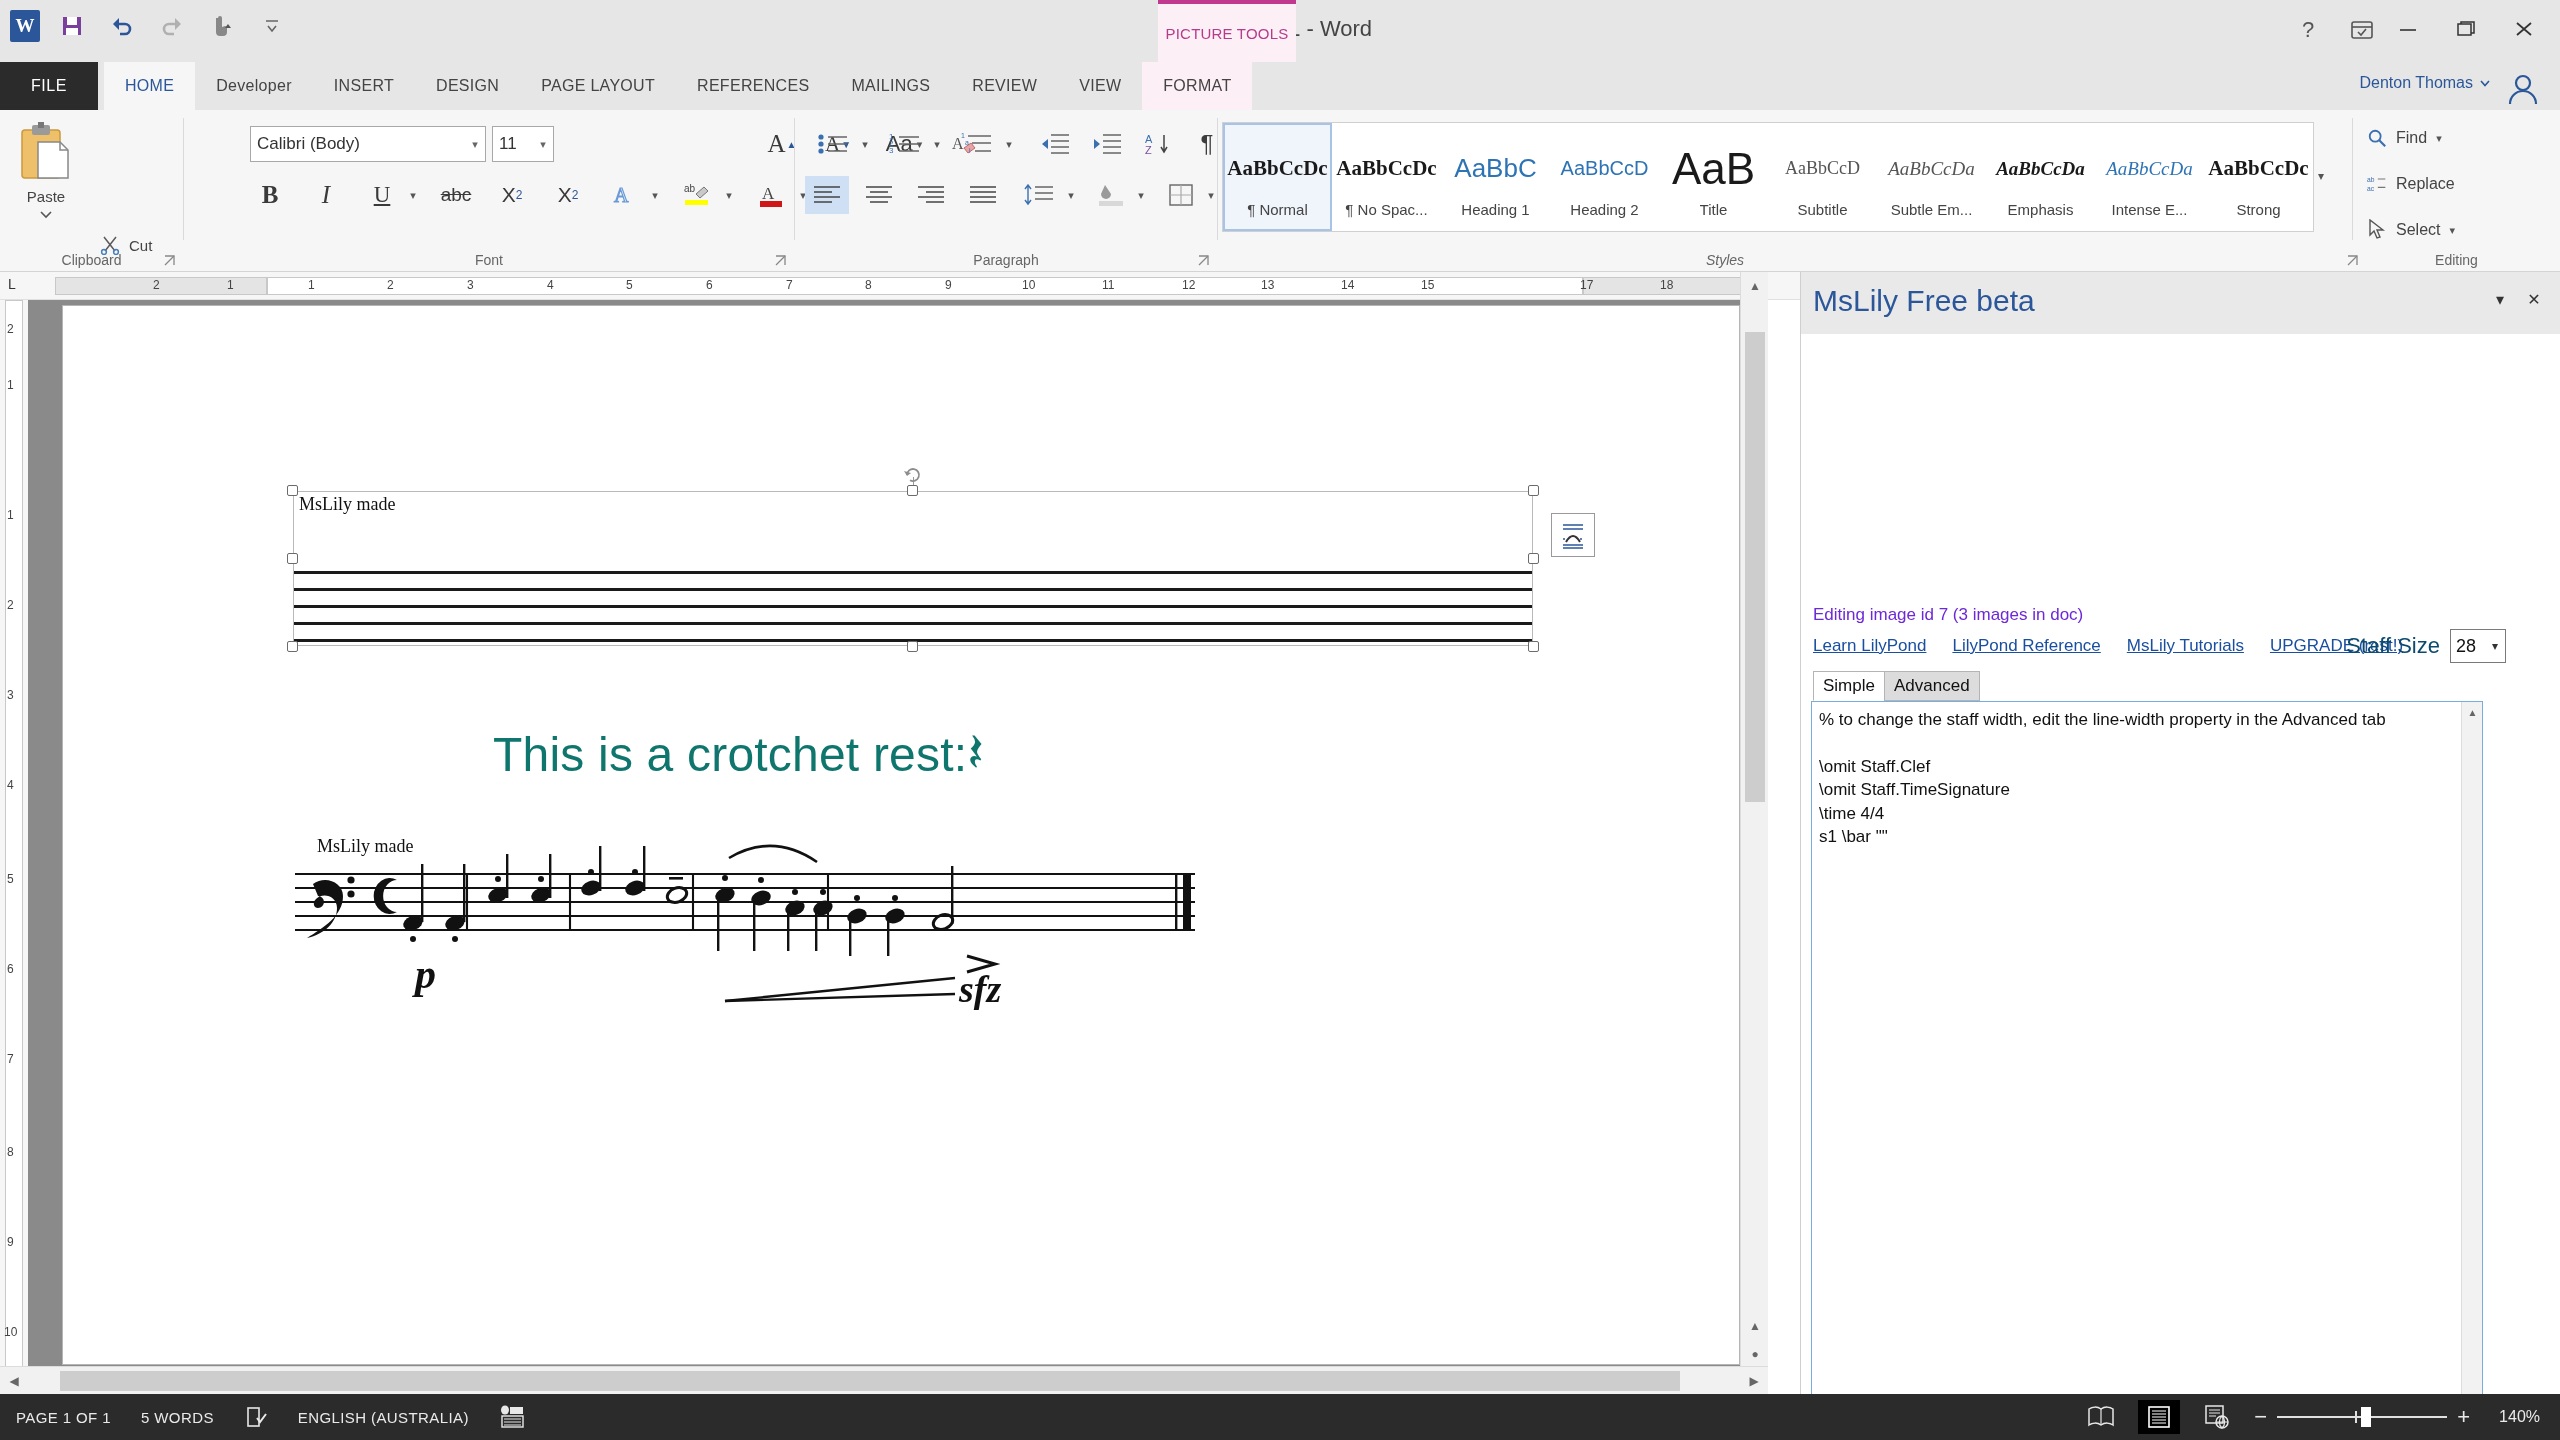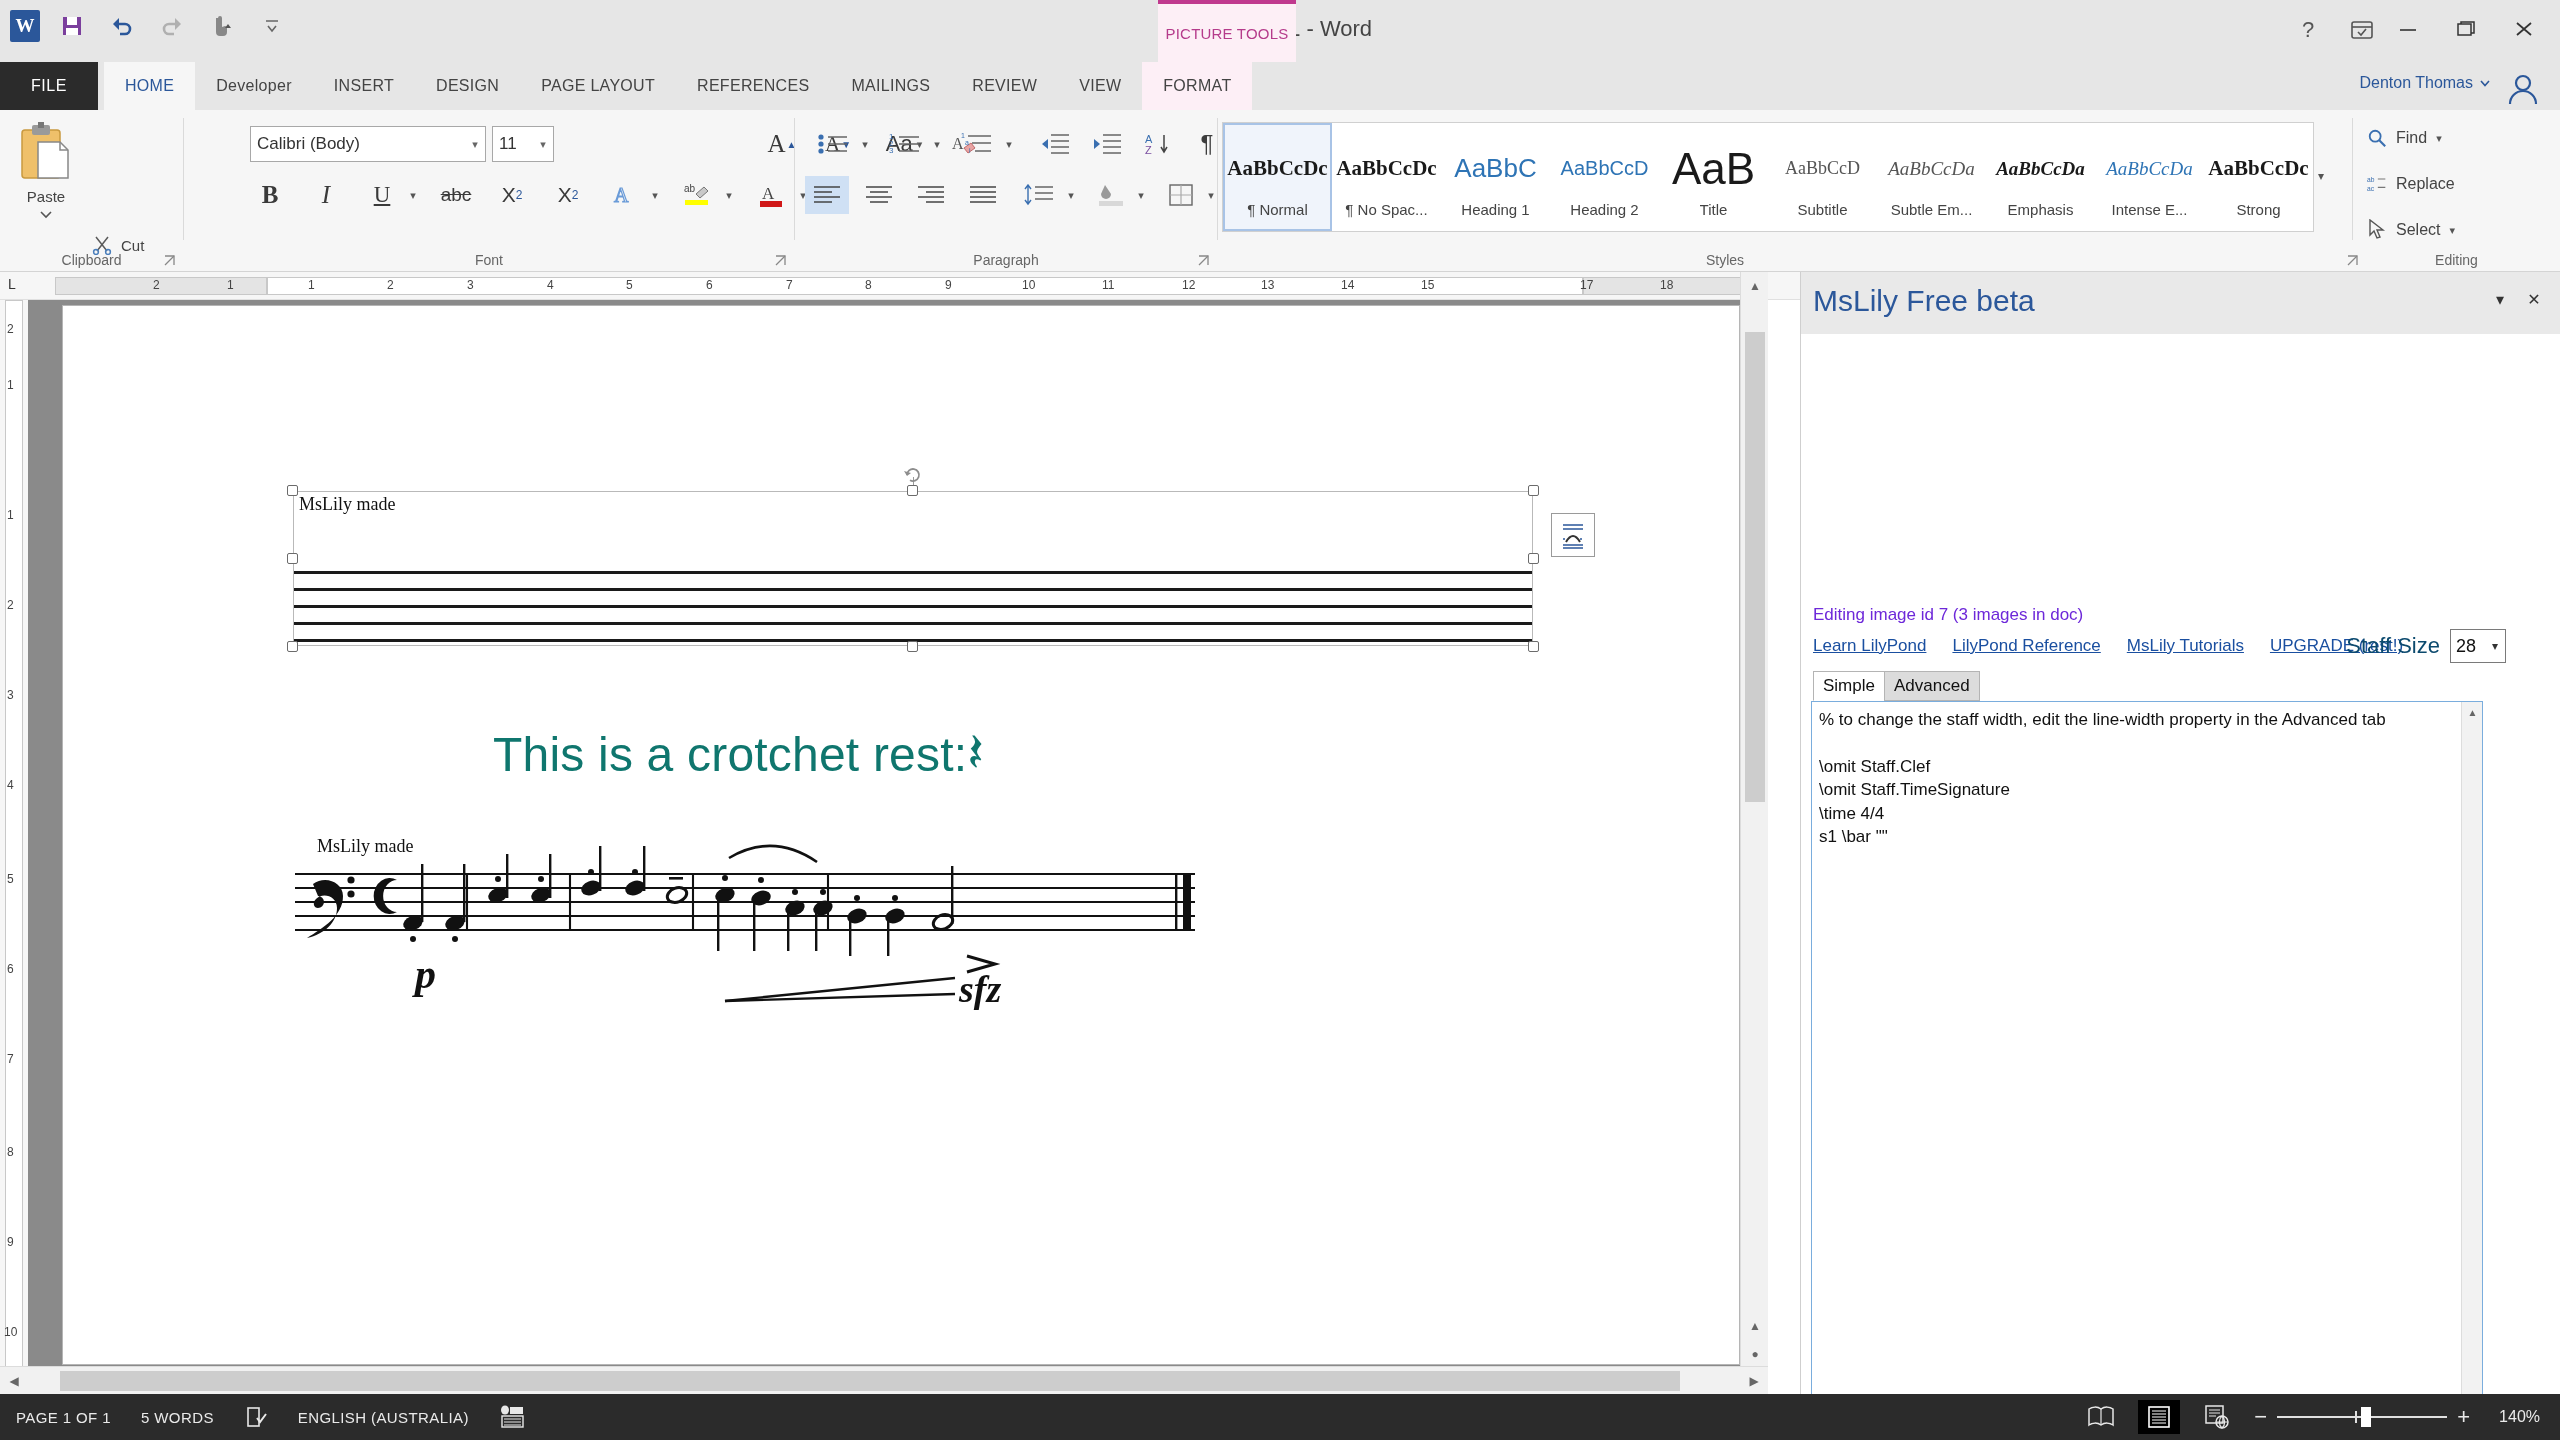--- a/index.html
+++ b/index.html
@@ -377,21 +377,21 @@
         <rect x="14" y="5" width="18" height="10" rx="2" fill="#9a9a9a"></rect>
         <rect x="20" y="2" width="6" height="6" fill="#777"></rect>
         <path d="M20 22 H42 L50 30 V58 H20 Z" fill="#fff" stroke="#888" stroke-width="1.5"></path>
         <path d="M42 22 V30 H50" fill="none" stroke="#888" stroke-width="1.5"></path>
       </svg>
       <div class="paste-lbl">Paste</div>
       <svg width="12" height="8" viewBox="0 0 12 8" style="margin-top:2px">
           <path d="M1 1 L6 6 L11 1" stroke="#555" stroke-width="1.6" fill="none"></path>
         </svg>
     </div>
-    <div class="clip-item" style="left:92px; top:125px;">
+    <div class="clip-item" style="left:100px; top:125px;">
       <span class="clip-ico">
         <svg width="20" height="20" viewBox="0 0 20 20">
             <path d="M4 2 L15 16 M16 2 L5 16" stroke="#5a5a5a" stroke-width="1.5"></path>
             <circle cx="4" cy="17" r="2.4" fill="none" stroke="#4a7ebb" stroke-width="1.5"></circle>
             <circle cx="16" cy="17" r="2.4" fill="none" stroke="#4a7ebb" stroke-width="1.5"></circle>
           </svg>
       </span>
       <span>Cut</span>
     </div>
     <div class="clip-item" style="left:92px; top:168px;">
@@ -637,21 +637,21 @@
       <div class="style-item">
         <div class="style-preview" style="font-style:italic;color:#2e74b5;font-size:19px;">AaBbCcDa</div>
         <div class="style-name">Intense E...</div>
       </div>
       <div class="style-item">
         <div class="style-preview" style="font-weight:bold;font-size:21px;">AaBbCcDc</div>
         <div class="style-name">Strong</div>
       </div>
     </div>
     <div class="gallery-more">▾</div>
-    <div class="grp-label" style="left:-60px;width:1134px;">Styles</div>
+    <div class="grp-label" style="left:-60px;width:1134px;font-style:italic;">Styles</div>
     <div class="grp-launch" style="right:-8px;">
       <svg width="14" height="14" viewBox="0 0 14 14">
           <path d="M2 2 H11 V11" fill="none" stroke="#888" stroke-width="1.3"></path>
           <path d="M2 11 L11 2" stroke="#888" stroke-width="1.3"></path>
         </svg>
     </div>
   </div>
   <div class="grp-sep" style="left:2352px;"></div>
 
   <div class="grp" id="grp-editing">

